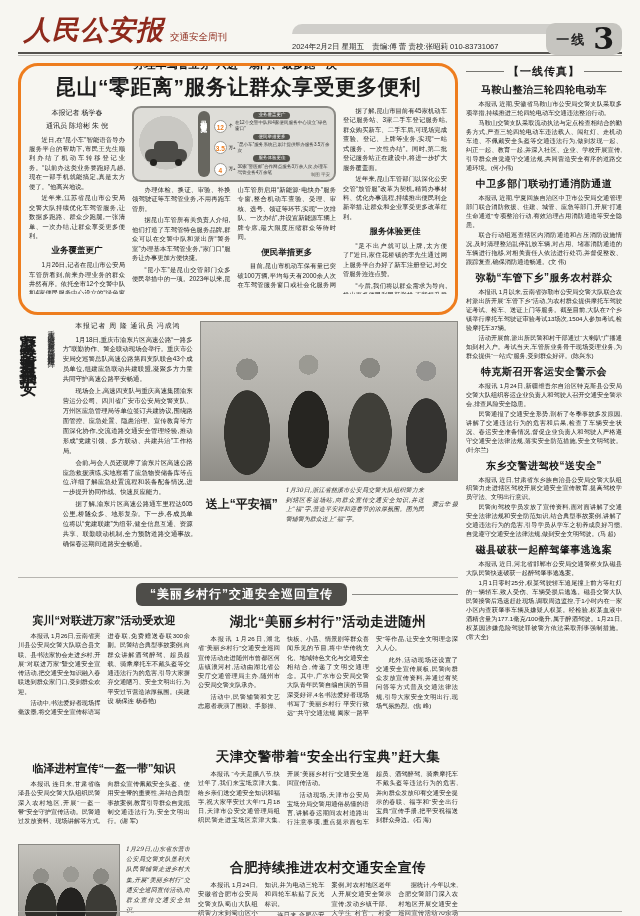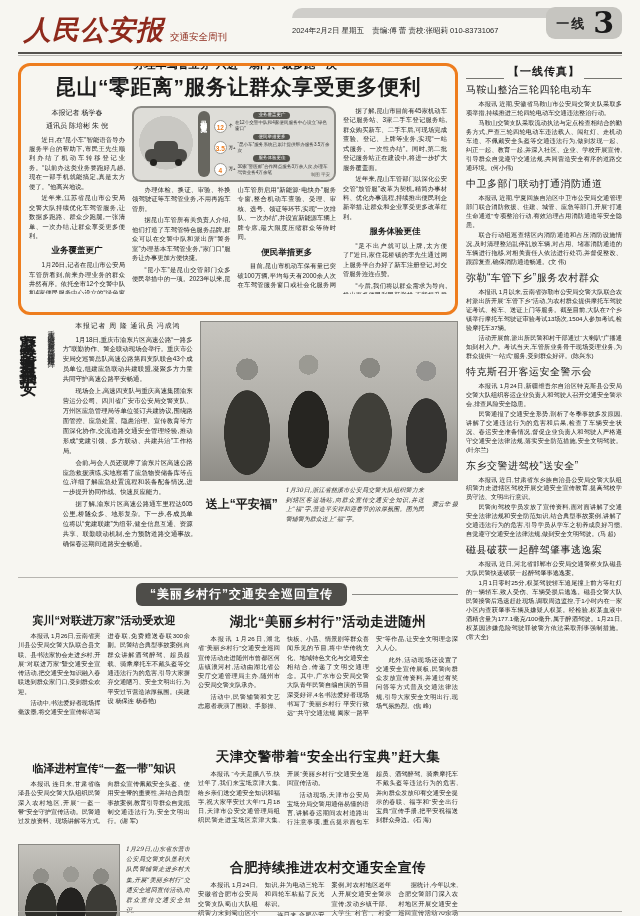--- a/index.html
+++ b/index.html
@@ -16,40 +16,40 @@
   
   .hdr { position: relative; height: 46px; border-bottom: 2px solid #55534f; }
   .hdr:after { content:""; position:absolute; left:0; right:0; bottom:-4px; border-top:1px solid #b9b7b2; }
   .masthead { position:absolute; left:6px; top:4px; display:flex; align-items:flex-end; gap:6px; }
   .mh-main {
     font-family: "DejaVu Serif", "Liberation Serif", serif;
     font-style: italic; font-weight: bold; font-size: 27px; letter-spacing: 1px;
     color: var(--masthead, #8e2a1c);
   }
   .mh-sub { font-size: 9.5px; font-weight: normal; color: var(--masthead, #8e2a1c); padding-bottom: 4px; }
-  .hdr-right { position:absolute; right:0; top:0; width:330px; }
+  .hdr-right { position:absolute; right:0; top:16px; width:330px; }
   .swoosh { height:10px; background:#cfceca; border-radius:14px 14px 0 0; }
   .dateline-row { display:flex; align-items:center; gap:8px; padding-top:5px; }
   .dateline, .editors { font-size:7.5px; color:#2a2a2a; white-space:nowrap; }
   .pagetab {
     position:relative; margin-top:-16px; margin-left:auto;
     background:#c6c5c0; border-radius:9px; padding:2px 8px 1px 10px;
     display:flex; align-items:flex-end; gap:7px;justify-content:flex-end;
   }
   .pagetab .sec { font-size:13px; font-weight:bold; color:#222; padding-bottom:5px; letter-spacing:2px;}
   .pagetab .pnum { font-size:30px; font-weight:bold; line-height:0.95; color:#1a1a1a;
     font-family:"DejaVu Serif", serif; }
 
   
   .content { display:flex; gap:8px; margin-top:9px; }
   .mainCol { width:440px; }
   .sideCol { width:156px; height:846px; overflow:hidden; }
 
   
-  .lead { border:3px solid var(--accent, #ee7d1e); border-radius:12px; padding:4px 8px 16px; height:252px; overflow:hidden; }
+  .lead { border:3px solid var(--accent, #ee7d1e); border-radius:20px; padding:4px 8px 16px; height:252px; overflow:hidden; }
   .kicker { width:fit-content; margin:-13px auto 1px; background:#f7f6f1; padding:0 10px;
     font-size:11px; font-weight:bold; color:#111; }
   .headline { text-align:center; font-size:21px; font-weight:900; letter-spacing:0.5px; margin:1px 0 5px; }
   .lead-body { display:flex; gap:7px; font-size:6.3px; line-height:1.5; text-align:justify; height:188px; overflow:hidden;}
   .lead-body p { text-indent:2em; margin-bottom:2px; }
   .lc1 { width:96px; }
   .lmid { width:204px; display:flex; flex-direction:column; }
   .lc4 { flex:1; }
   .byline { text-align:center; font-size:7px; line-height:1.9; margin-bottom:2px; }
   h4.sub { font-size:8.5px; font-weight:bold; text-align:center; margin:4px 0 3px; }
@@ -128,25 +128,25 @@
       radial-gradient(ellipse 26px 42px at 82% 66%, #3c3b36 0 60%, transparent 61%),
       radial-gradient(circle 8px at 22% 32%, #908f89 0 99%, transparent),
       radial-gradient(circle 8px at 52% 30%, #9b9a94 0 99%, transparent),
       radial-gradient(circle 8px at 82% 32%, #8b8a84 0 99%, transparent),
       linear-gradient(180deg, #c4c2bc 0%, #a8a6a0 60%, #8b8a84 100%);
   }
   .rcap { flex:1; font-size:6px; font-style:italic; line-height:1.7; text-align:justify;
     font-family:"DejaVu Serif", serif; color:#2b2b2b; }
 
   
-  .sb-head { display:flex; align-items:flex-end; gap:4px; margin:1px 0 4px; }
+  .sb-head { display:flex; align-items:center; gap:4px; margin:1px 0 4px; }
   .sb-head .line { flex:1; border-top:1px solid #777671; }
   .sb-head .label { font-size:11px; font-weight:900; letter-spacing:1px; }
   .brief { margin-bottom:4px; }
-  .brief h3 { font-size:10px; font-weight:400; text-align:left; margin:2px 0 3px; letter-spacing:0.5px; }
+  .brief h3 { font-size:10px; font-weight:700; text-align:center; margin:2px 0 3px; letter-spacing:0.5px; }
   .brief p { font-size:6.2px; line-height:1.45; text-align:justify; text-indent:2em; margin-bottom:1px; }
 
   .bottom-rule { position:absolute; left:18px; right:18px; bottom:4px; border-top:1px solid #a9a7a2; }
 </style>
 </head>
 <body>
 
 <div class="page">
 
   <div class="hdr">

